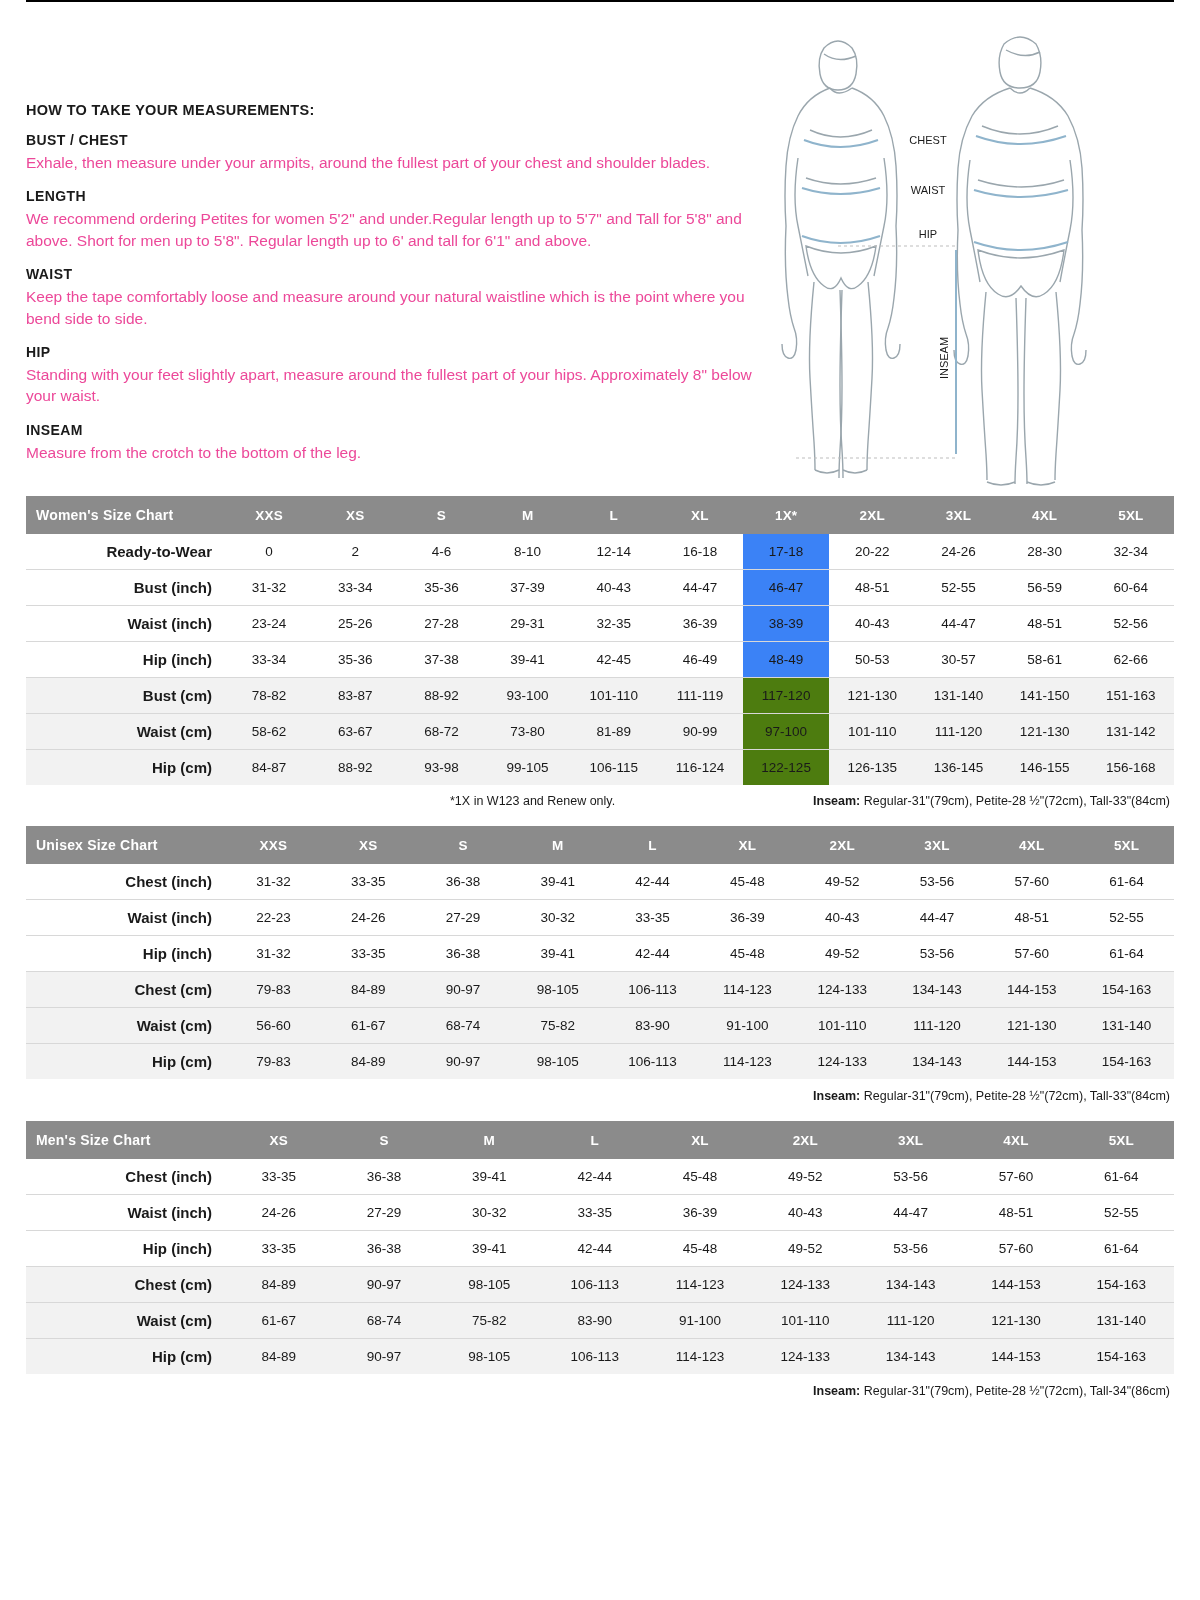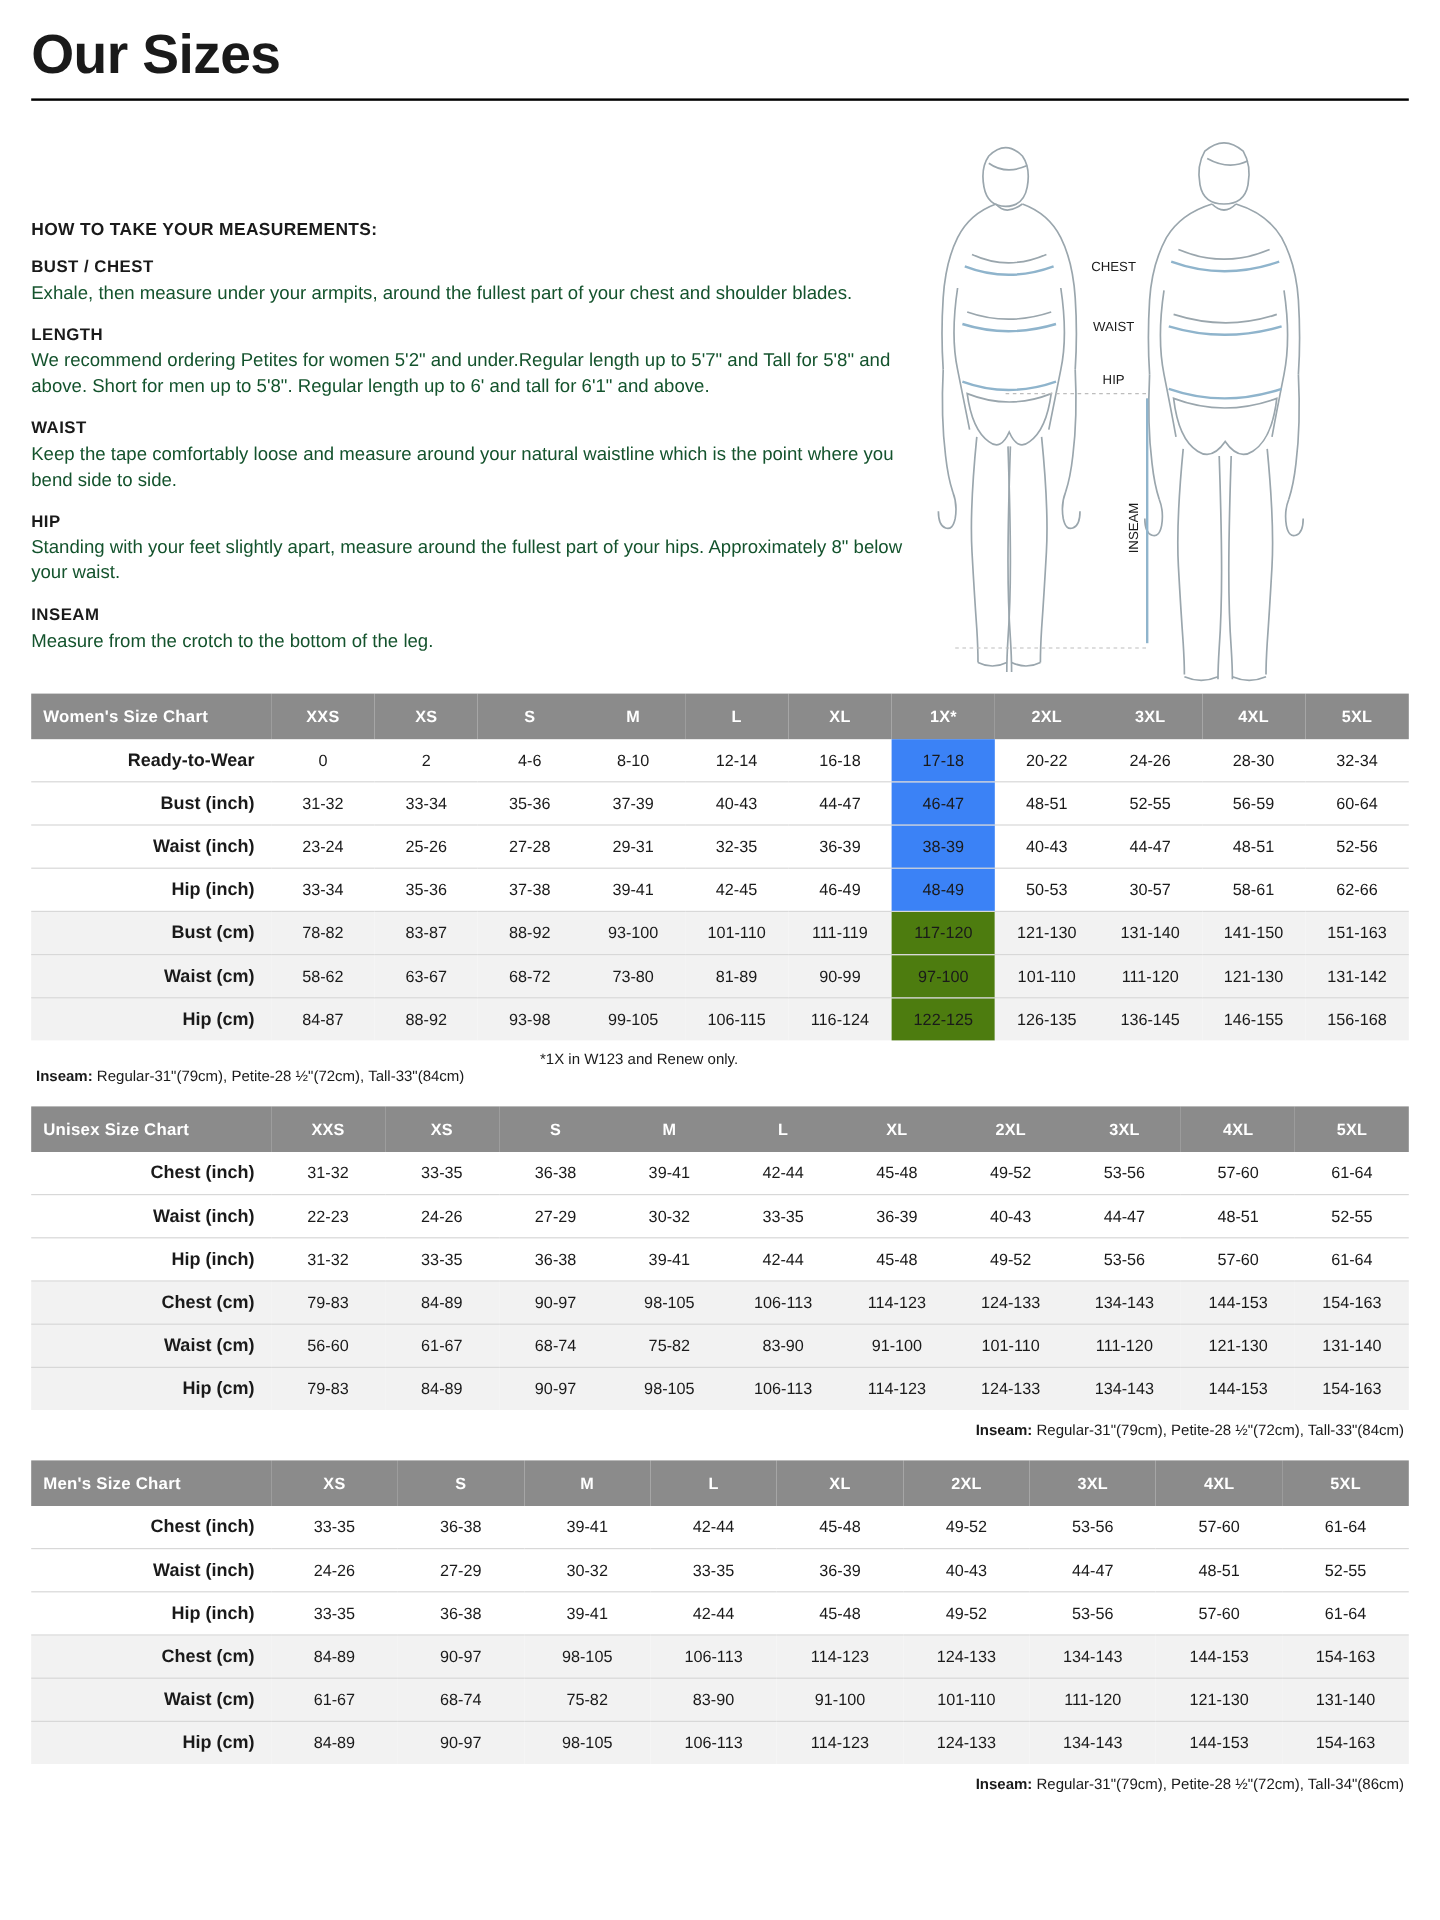--- a/index.html
+++ b/index.html
@@ -49,21 +49,21 @@
   .m-label {
     font-size: 14px;
     font-weight: bold;
     letter-spacing: 0.4px;
     margin: 0 0 4px 0;
   }
   .m-text {
     font-size: 15.5px;
     line-height: 1.38;
     margin: 0 0 15px 0;
-    color: #14532d;
+    color: #ec4899;
   }
   .figures {
     flex: 1 1 auto;
     position: relative;
     height: 460px;
   }
   .figures svg { display: block; }
 
   
   table {
@@ -109,38 +109,36 @@
     background: #4d7c0f;
   }
   tbody tr:last-child td {
     border-bottom: none;
   }
   .note-row {
     display: flex;
     justify-content: space-between;
     font-size: 12.5px;
     padding: 9px 4px 0 4px;
-    flex-direction: column;
   }
   .note-left { color: #1a1a1a; margin-left: 420px; }
   .note-right { color: #1a1a1a; }
   .note-right b { font-weight: bold; }
   .note-right-only {
     text-align: right;
     font-size: 12.5px;
     padding: 10px 4px 0 0;
   }
   .tbl-block { margin-top: 18px; }
 </style>
 </head>
 <body>
 
 <div class="page">
 
-  <h1 class="title">Our Sizes</h1>
   <div class="rule"></div>
 
   <div class="top-area">
 
     <div class="measure-col">
       <div class="m-head">HOW TO TAKE YOUR MEASUREMENTS:</div>
 
       <div>
         <div class="m-label">BUST / CHEST</div>
         <p class="m-text">Exhale, then measure under your armpits, around the fullest part of your chest and shoulder blades.</p>

